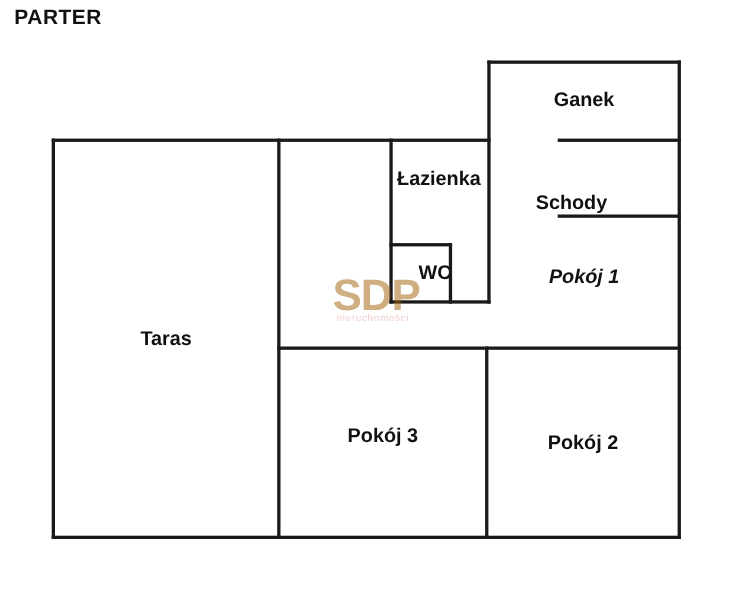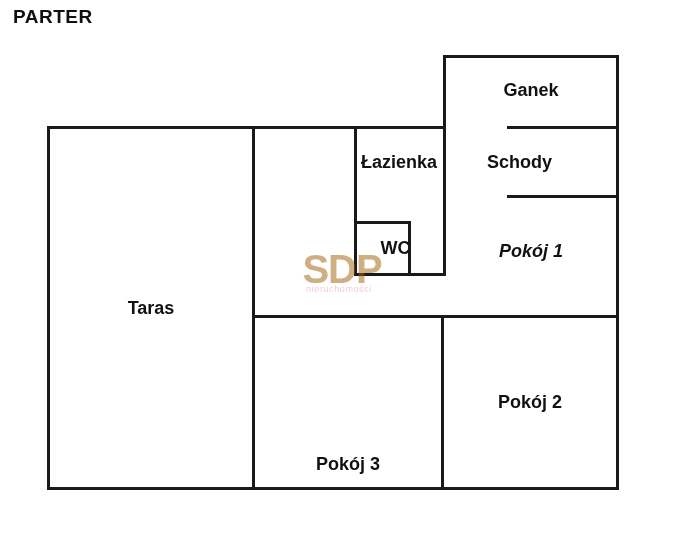--- a/index.html
+++ b/index.html
@@ -69,23 +69,23 @@
     opacity: 0.35;
     z-index: 3;
     pointer-events: none;
   }
   
   #room-taras   { left: 50px;  top: 129px; width: 202px; height: 358px; }
   #room-kuchnia { left: 255px; top: 129px; width: 99px;  height: 186px; padding-top: 13px; }
   #room-lazienka{ left: 357px; top: 118px; width: 84px;  height: 92px;  padding-bottom: 4px; }
   #room-wc      { left: 370px; top: 224px; width: 51px;  height: 49px; }
   #room-ganek   { left: 446px; top: 58px;  width: 170px; height: 68px;  padding-bottom: 4px; }
-  #room-schody  { left: 446px; top: 129px; width: 147px; height: 66px; }
+  #room-schody  { left: 446px; top: 129px; width: 147px; height: 66px; align-items: flex-end; }
   #room-pokoj1  { left: 446px; top: 198px; width: 170px; height: 117px; padding-bottom: 10px; font-style: italic; }
-  #room-pokoj3  { left: 255px; top: 318px; width: 186px; height: 169px; padding-bottom: 12px; align-items: flex-end; }
+  #room-pokoj3  { left: 255px; top: 318px; width: 186px; height: 169px; padding-bottom: 12px; }
   #room-pokoj2  { left: 444px; top: 318px; width: 172px; height: 169px; }
 
   
   #wall-top           { left: 47px;  top: 126px; width: 399px; height: 3px; }
   #wall-left          { left: 47px;  top: 126px; width: 3px;   height: 364px; }
   #wall-bottom        { left: 47px;  top: 487px; width: 572px; height: 3px; }
   #wall-right         { left: 616px; top: 55px;  width: 3px;   height: 435px; }
   #wall-ganek-top     { left: 443px; top: 55px;  width: 176px; height: 3px; }
   #wall-ext-left      { left: 443px; top: 55px;  width: 3px;   height: 221px; }
   #wall-ganek-bottom  { left: 507px; top: 126px; width: 112px; height: 3px; }

